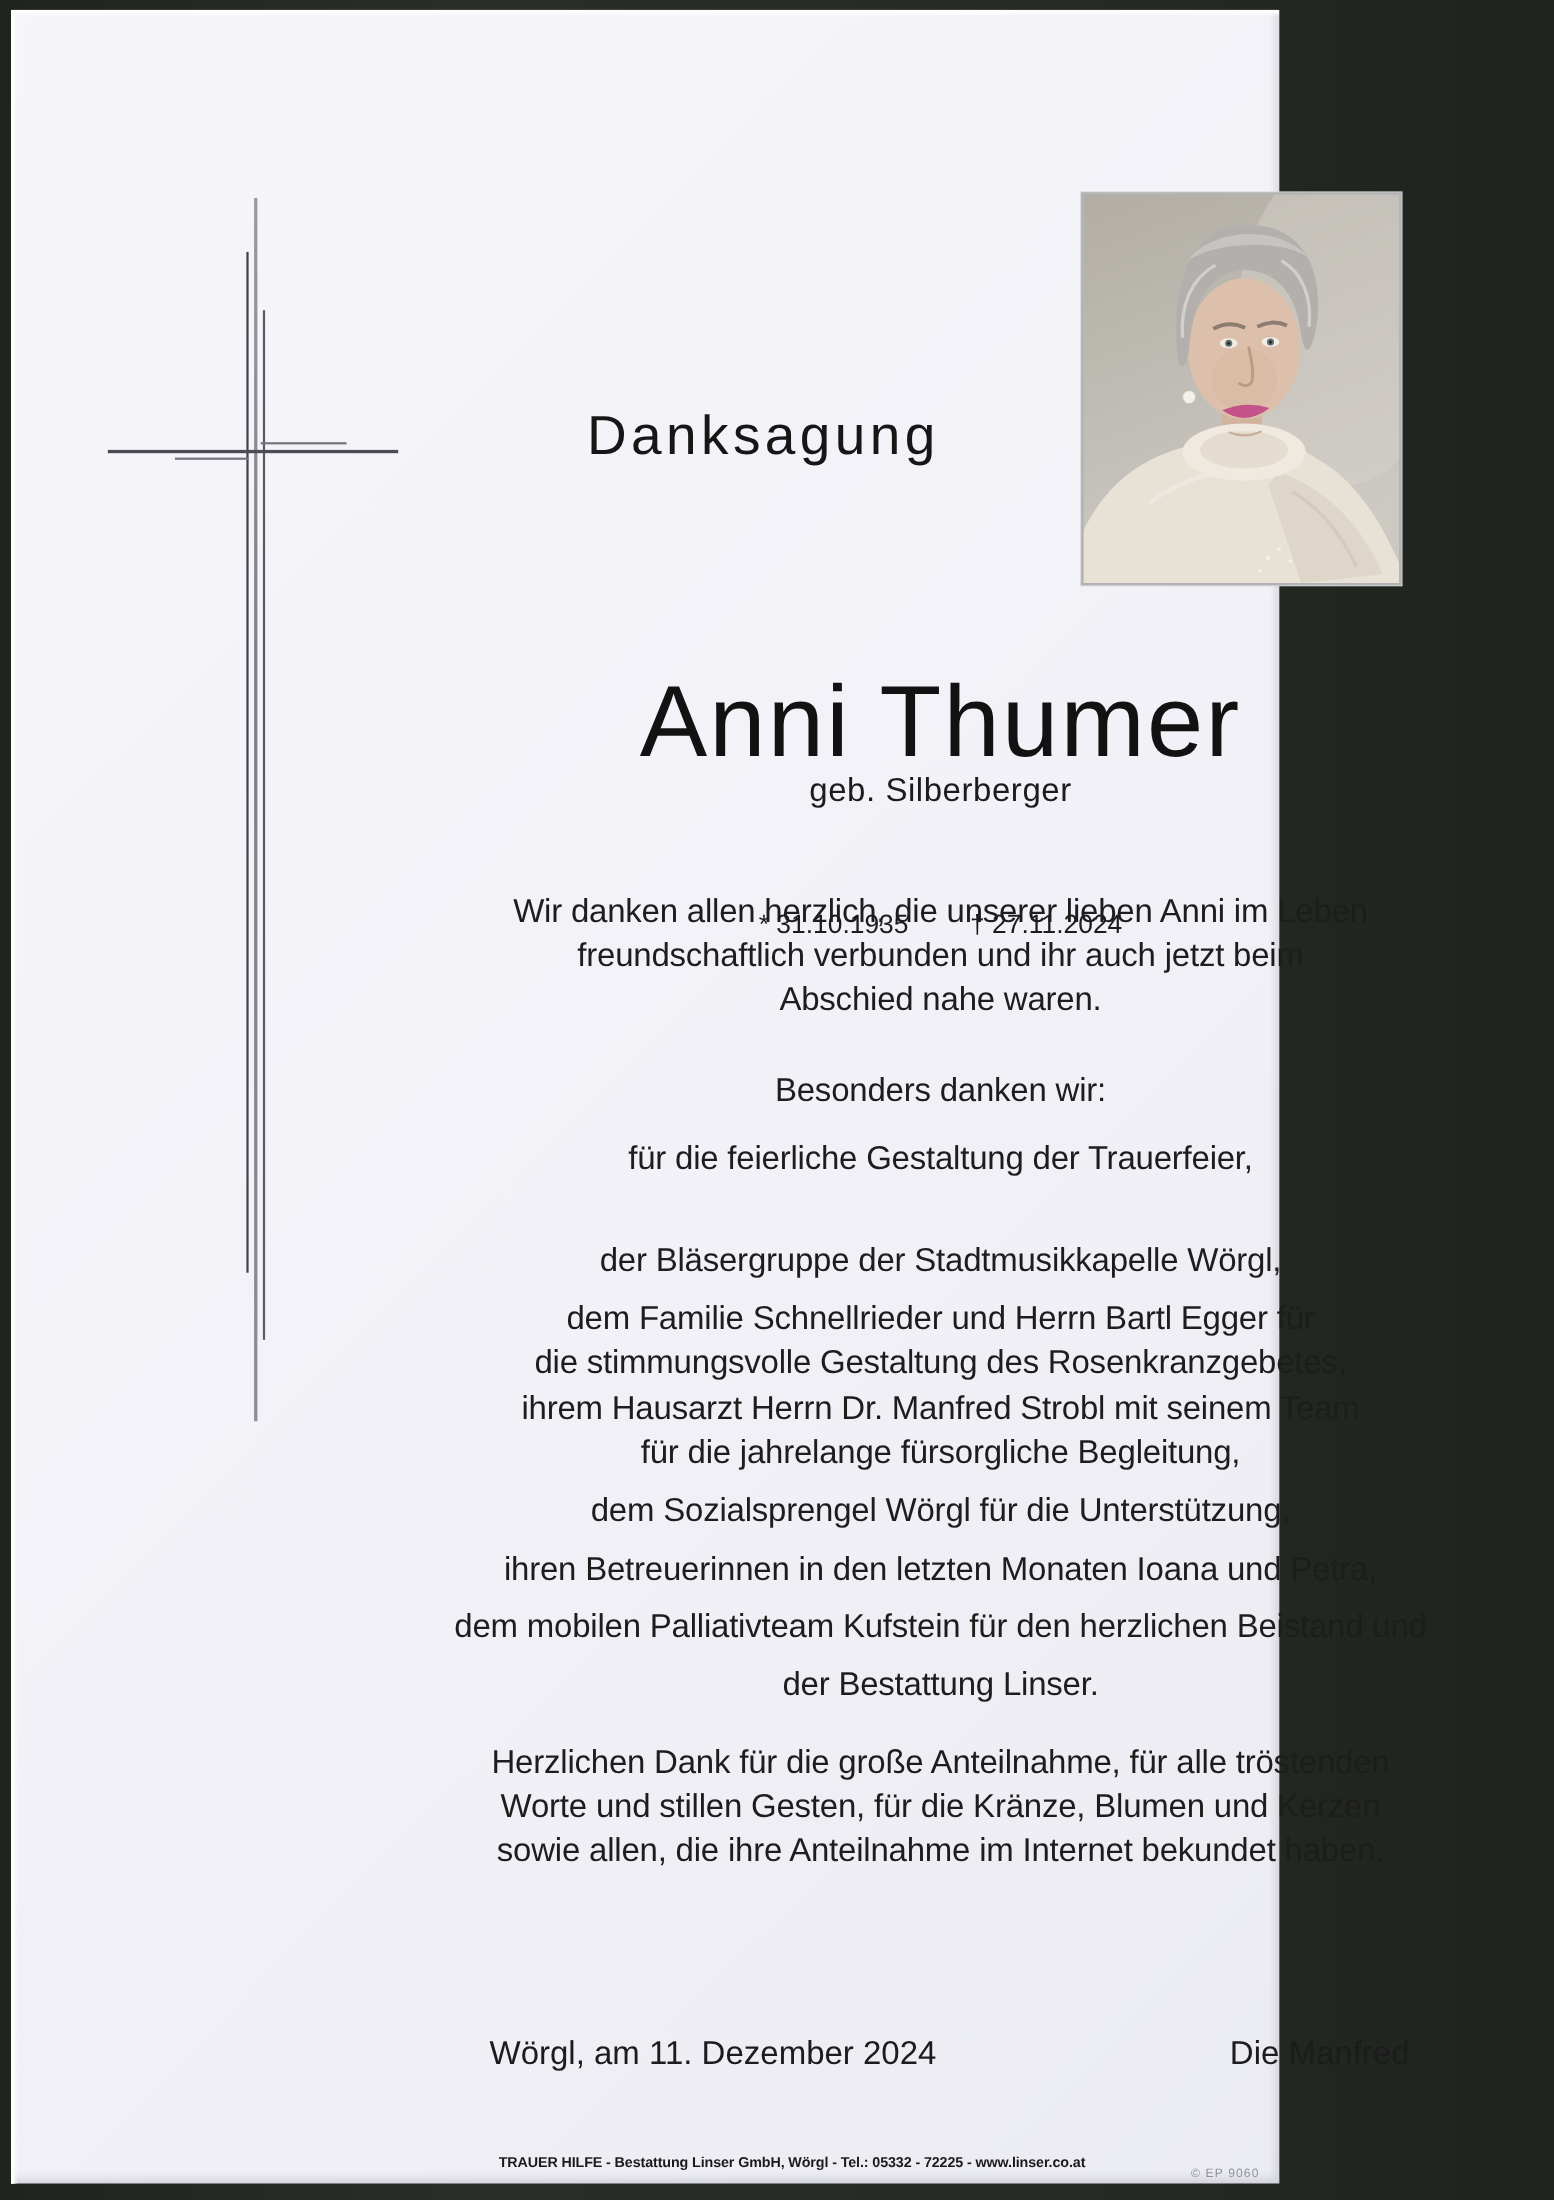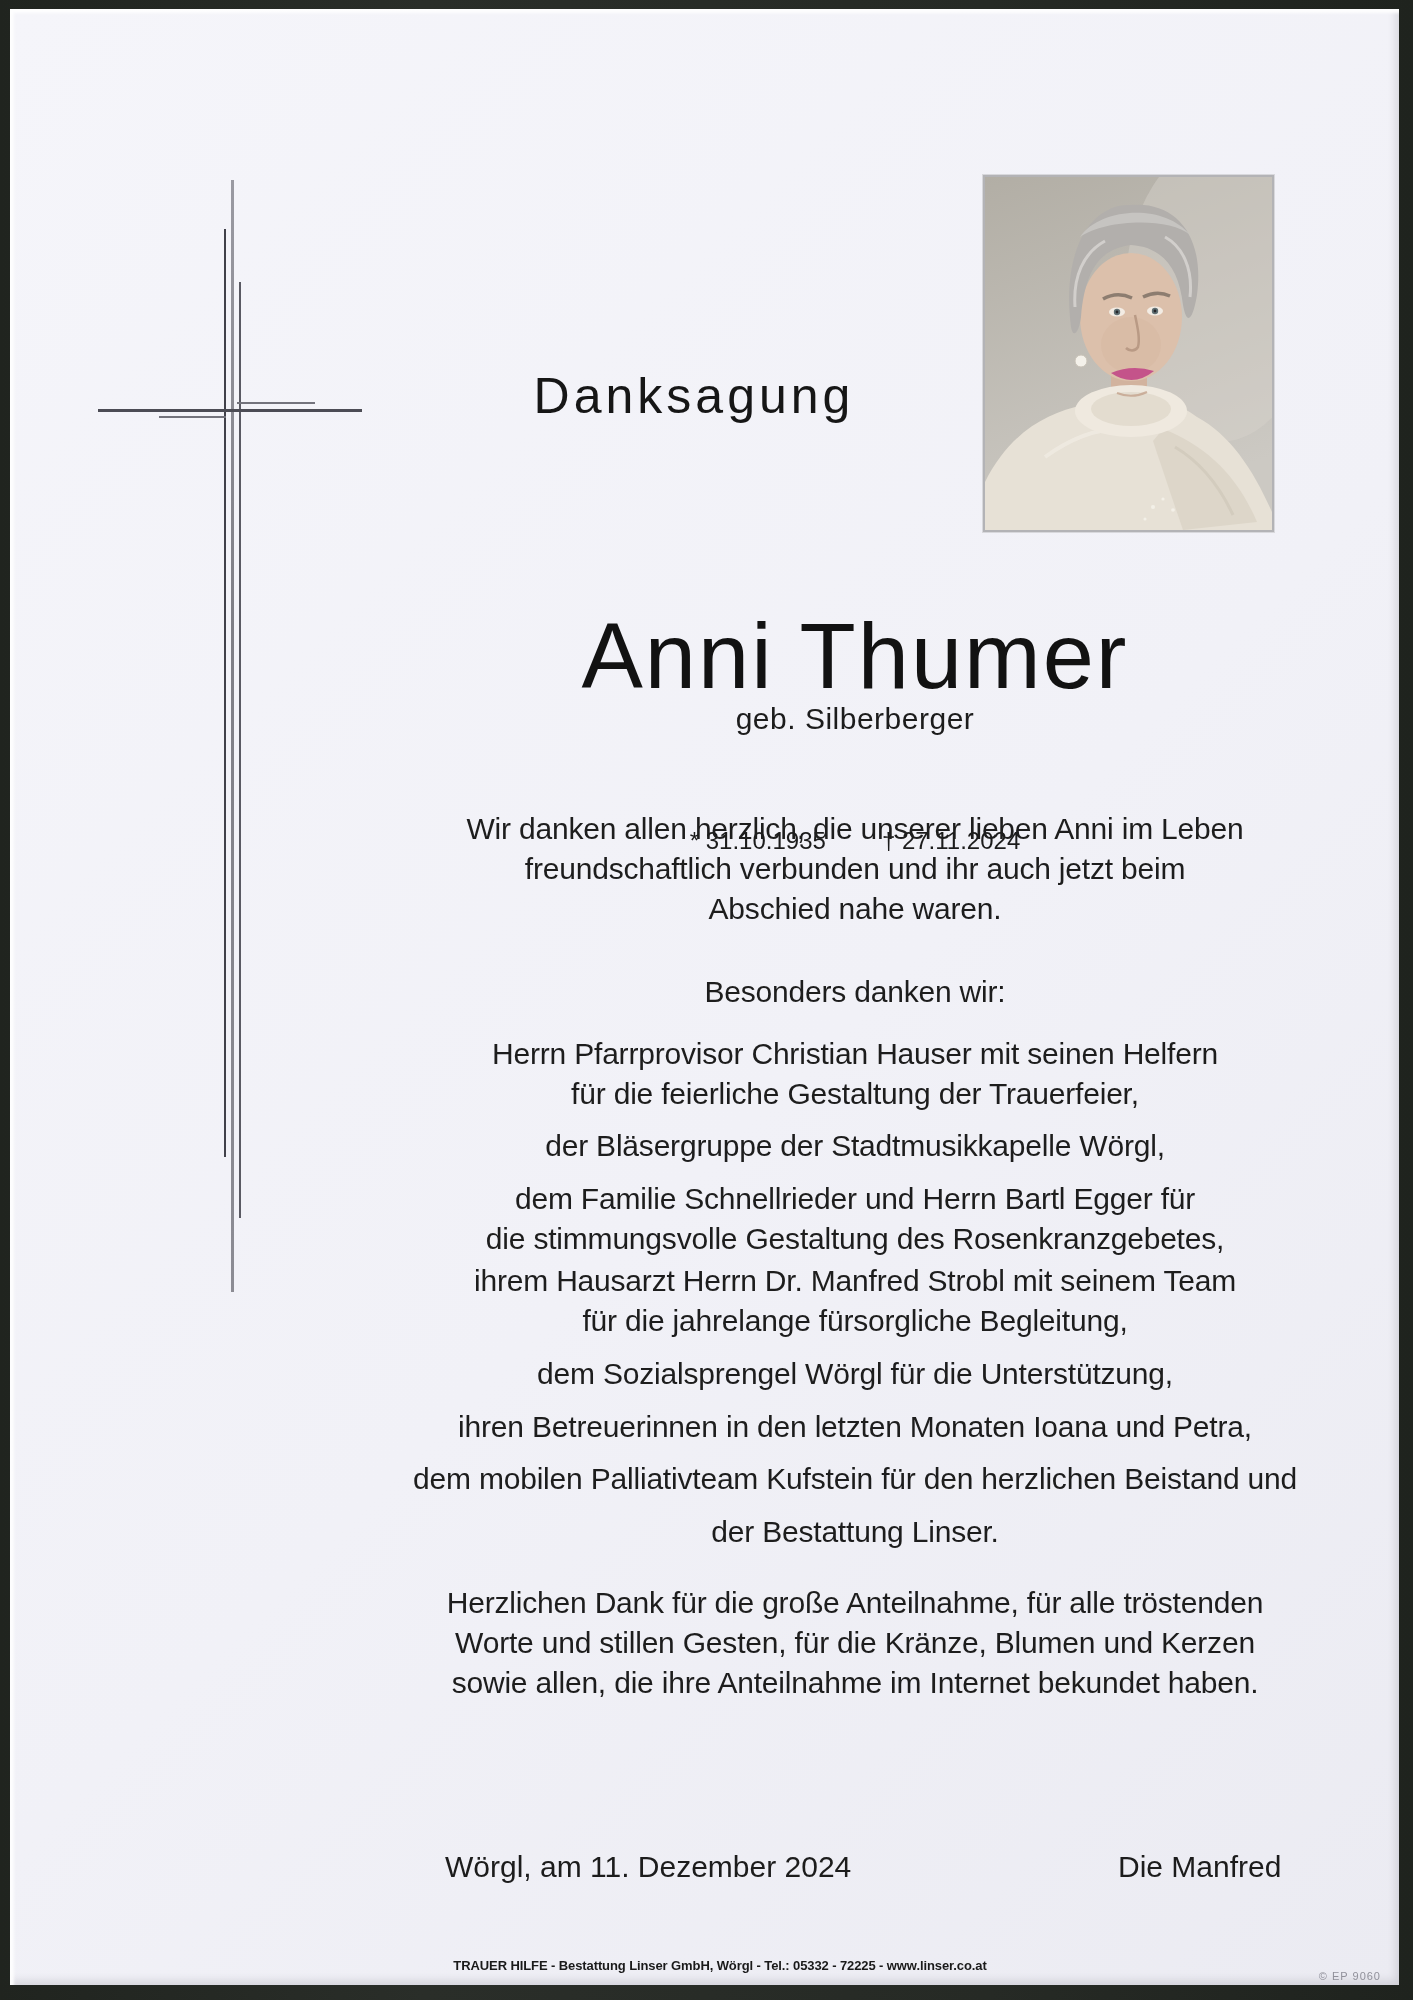--- a/index.html
+++ b/index.html
@@ -6,21 +6,21 @@
   body{
     width:1413px;height:2000px;position:relative;
     background:#262a25;
     font-family:"Liberation Sans", sans-serif;
     color:#1c1c1c;
     overflow:hidden;
   }
   .frame{position:absolute;inset:0;background:
     linear-gradient(90deg,#20241f 0%,#2a2e29 30%,#262a25 70%,#1f231e 100%);}
   .paper{
-    position:absolute;left:10px;top:9px;width:1389px;height:1976px;
+    position:absolute;left:10px;top:9px;width:1153px;height:1976px;
     background:linear-gradient(135deg,#f5f5fa 0%,#f1f1f7 55%,#ebebf2 100%);
     box-shadow:inset 4px 4px 3px rgba(255,255,255,0.9),
                inset -3px -4px 8px rgba(40,40,55,0.14);
   }
   
   .cl{position:absolute;}
   .cv-main  {left:221px;top:171px;width:3px;height:1112px;background:linear-gradient(#9a9aa2,#7e7e86 40%,#8c8c94);}
   .cv-left  {left:214px;top:220px;width:2px;height:928px;background:#41414a;}
   .cv-right {left:229px;top:273px;width:2px;height:936px;background:#5a5a63;}
   .ch-main  {left:88px;top:400px;width:264px;height:3px;background:#4c4c55;}
@@ -139,21 +139,20 @@
 
     <div class="col body p-intro">
       <div>Wir danken allen herzlich, die unserer lieben Anni im Leben</div>
       <div>freundschaftlich verbunden und ihr auch jetzt beim</div>
       <div>Abschied nahe waren.</div>
     </div>
 
     <div class="col body p-heading">Besonders danken wir:</div>
 
     <div class="col body tp0">
-      <div>Herrn Pfarrprovisor Christian Hauser mit seinen Helfern</div>
       <div>für die feierliche Gestaltung der Trauerfeier,</div>
     </div>
     <div class="col body tp1">
       <div>der Bläsergruppe der Stadtmusikkapelle Wörgl,</div>
     </div>
     <div class="col body tp2">
       <div>dem Familie Schnellrieder und Herrn Bartl Egger für</div>
       <div>die stimmungsvolle Gestaltung des Rosenkranzgebetes,</div>
     </div>
     <div class="col body tp3">

